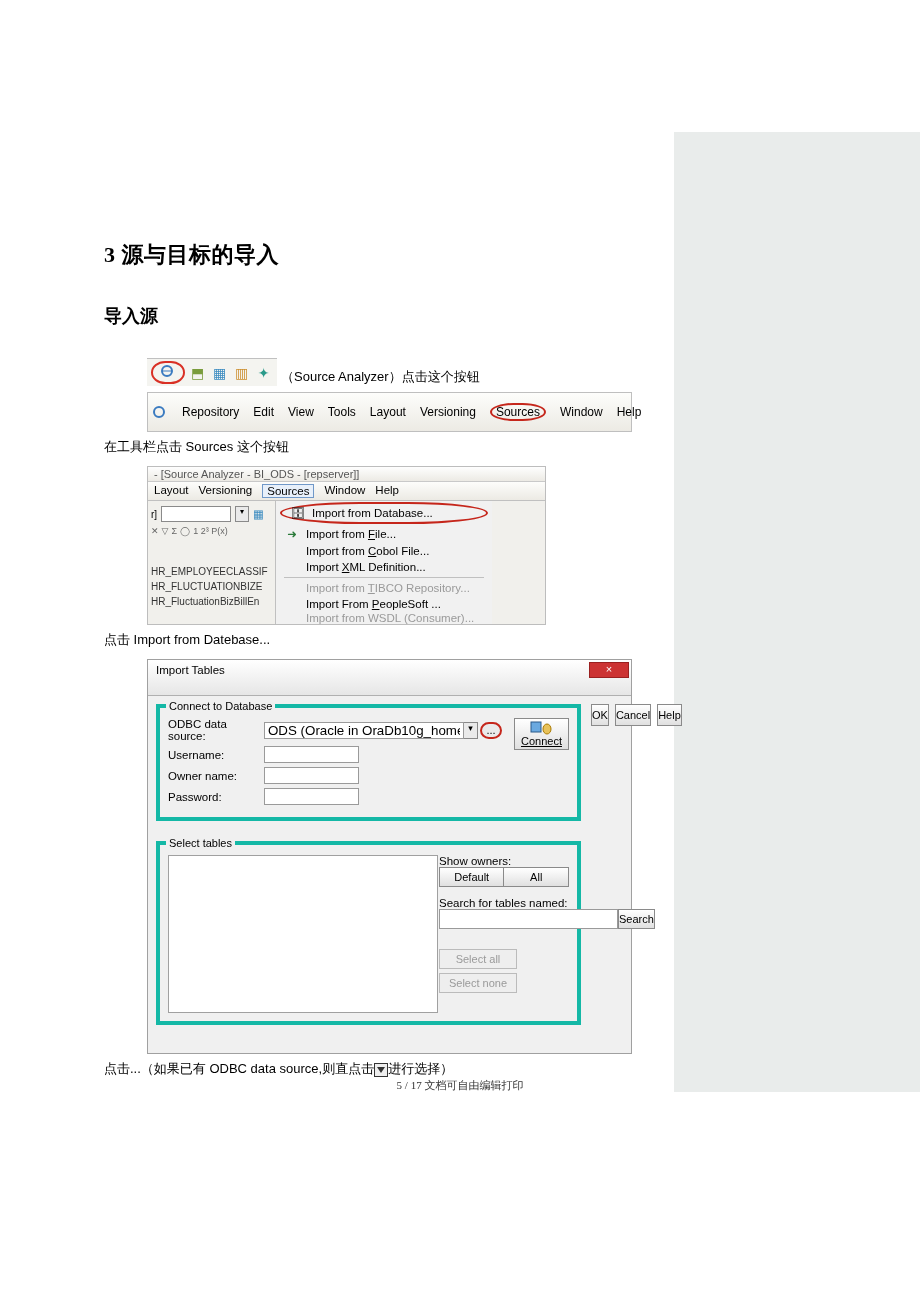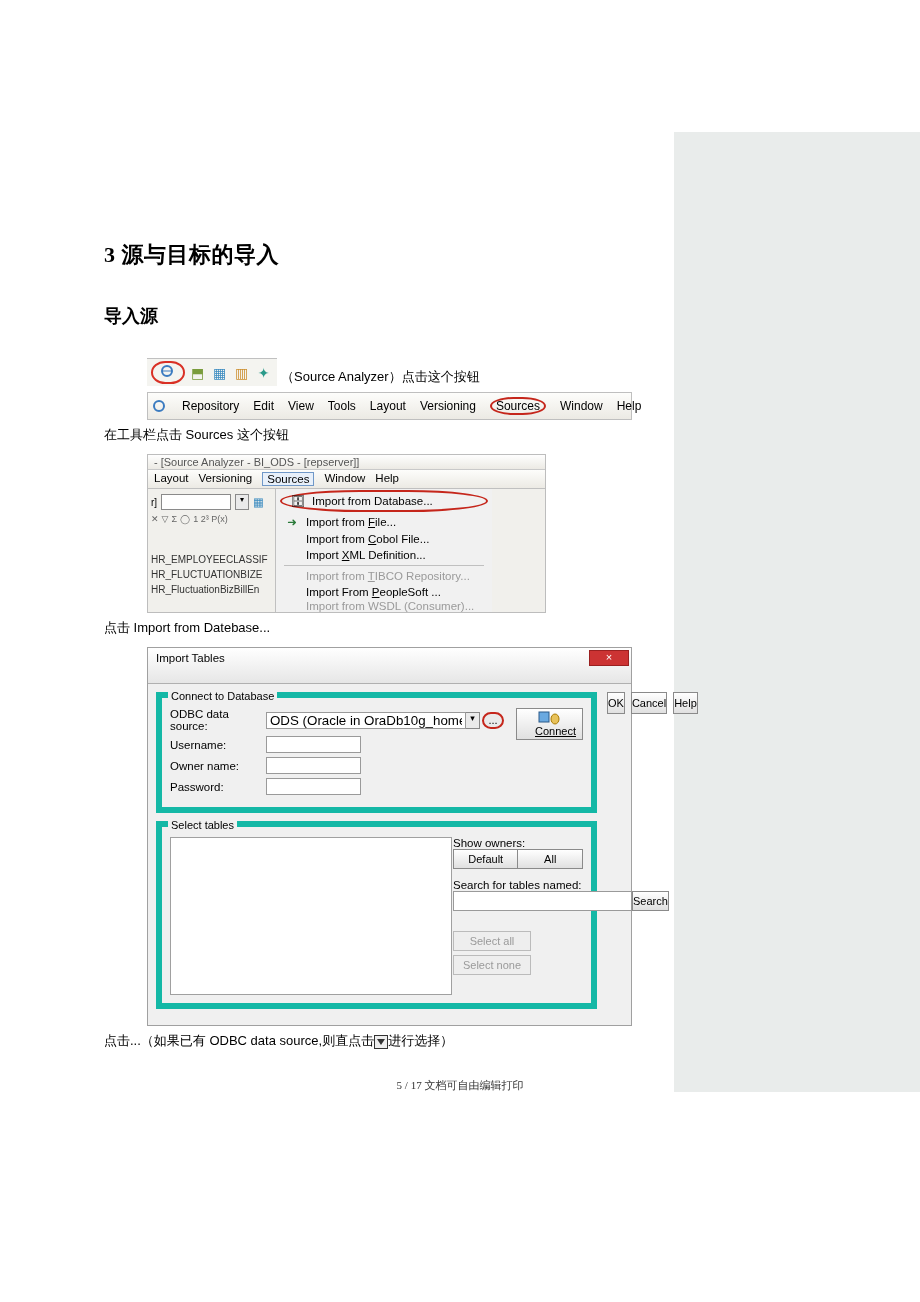--- a/index.html
+++ b/index.html
@@ -68,21 +68,21 @@
   .red-circle {
     border: 2px solid #d93025;
     border-radius: 50%/60%;
     padding: 0 6px;
   }
   
   .fig2 {
     display: flex; align-items: center;
     background: linear-gradient(#fdfdfb, #eceae4);
     border: 1px solid #bfbfbf;
-    height: 28px;
+    height: 40px;
     padding: 0 4px;
     gap: 14px;
     font-size: 12px;
     font-family: "Segoe UI", Tahoma, sans-serif;
     width: 485px;
   }
   .fig2 .sources-oval {
     border: 2px solid #c5261b;
     border-radius: 50%/60%;
     padding: 0 4px;
@@ -166,22 +166,22 @@
     background:#c33; color:#fff;
     width:40px; height:16px; text-align:center; font-size:11px;
     border:1px solid #9a2020;
   }
   .fig4 .dlg-body {
     display:flex; padding:8px;
     gap:10px;
   }
   .fig4 .left { flex:1; }
   .fig4 .group {
-    border:6px solid #14b8a6; padding:10px 8px 8px 8px;
-    position:relative; margin-bottom:8px;
+    border:4px solid #14b8a6; padding:10px 8px 8px 8px;
+    position:relative; margin-bottom:20px;
   }
   .fig4 .group .legend {
     position:absolute; top:-8px; left:6px;
     background:#f0f0f0; padding:0 3px; font-size:11px;
   }
   .fig4 .form-row { display:flex; align-items:center; margin-bottom:4px; }
   .fig4 .form-row label { width:96px; }
   .fig4 .form-row input[type="text"],
   .fig4 .form-row input[type="password"] {
     border:1px solid #9a9a9a; height:17px; padding:0 3px;
@@ -193,21 +193,21 @@
     width:22px;height:17px;border:2px solid #c5261b;border-radius:45%/55%;
     background:#eaeaea;font-size:11px;text-align:center;line-height:13px;
     margin-left:2px;
   }
   .fig4 .connect-cell {
     text-align:right; padding-left:12px;
   }
   .fig4 .connect-cell .conn-btn {
     display:inline-block;
     border:1px solid #8a8a8a; background:linear-gradient(#fff,#e0e0e0);
-    padding:16px 6px 2px 18px; font-size:11px;
+    padding:16px 6px 2px 6px; font-size:11px;
     position:relative;
   }
   .fig4 .st-row { display:flex; gap:1px; }
   .fig4 .st-list {
     flex:1; border:1px solid #a0a0a0; height:158px; background:#fff;
   }
   .fig4 .st-right { width:130px; }
   .fig4 .btn-pair { display:flex; margin-bottom:10px; }
   .fig4 .btn-pair button {
     flex:1; height:20px;

